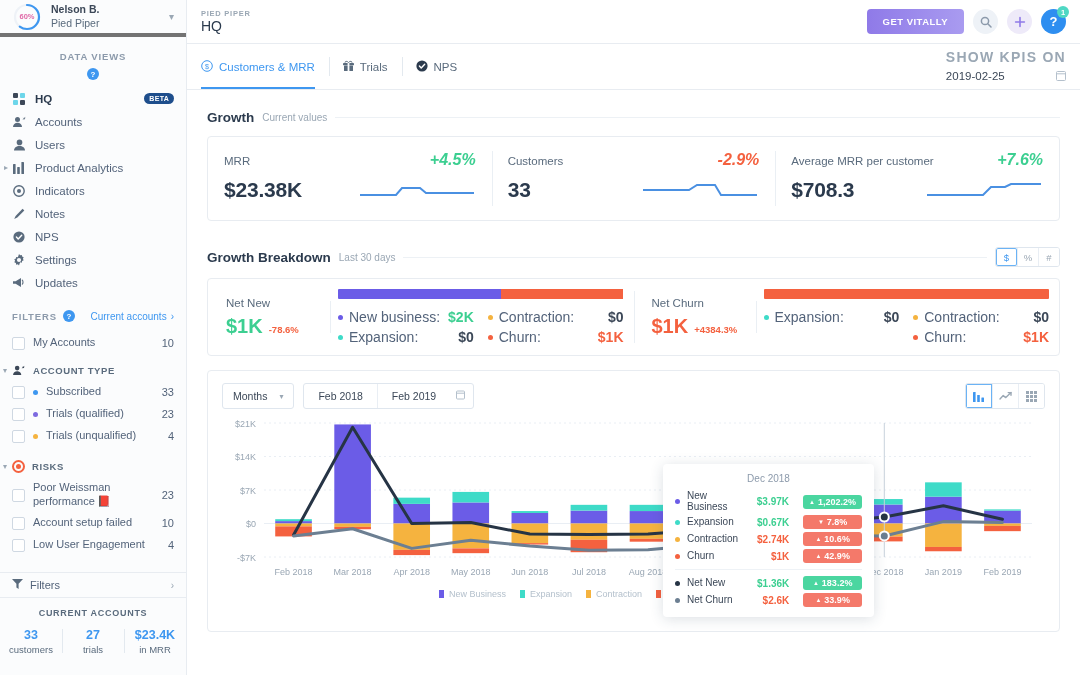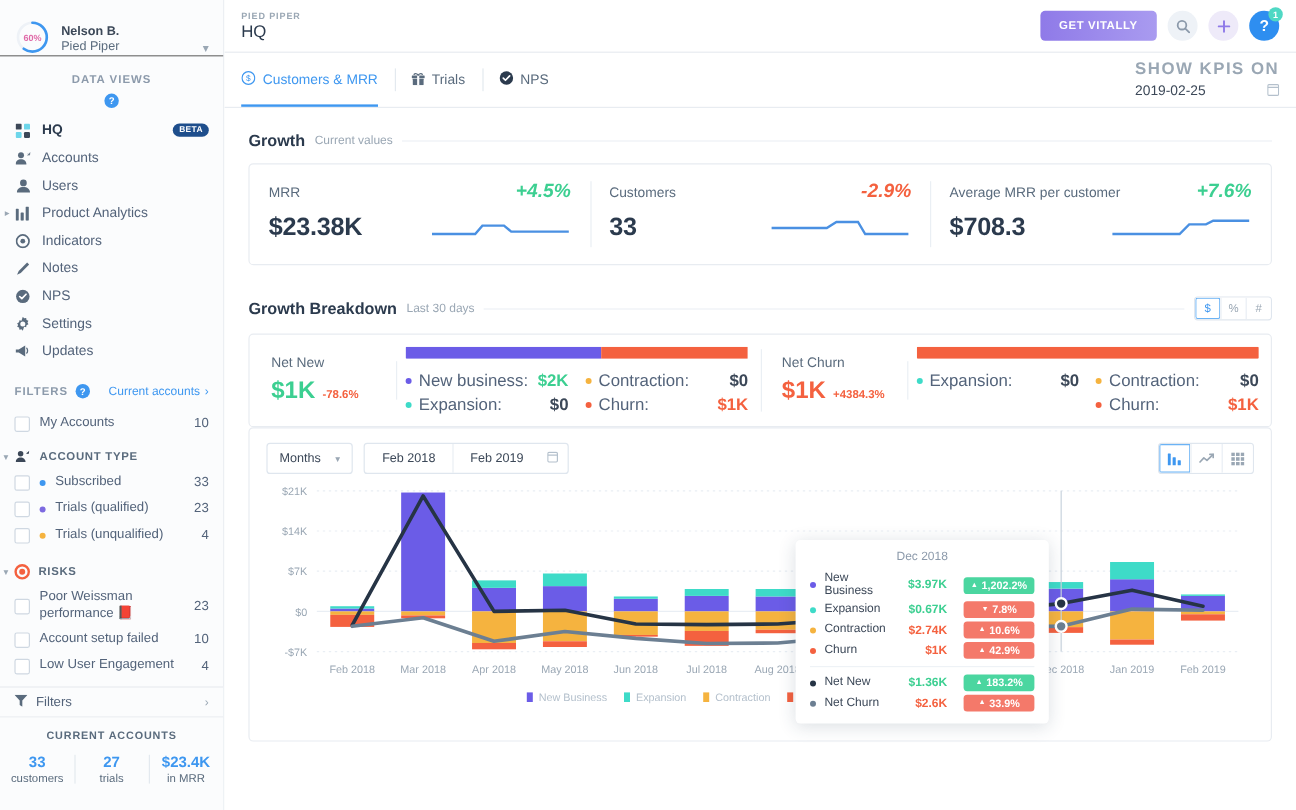--- a/index.html
+++ b/index.html
@@ -14,22 +14,22 @@
 
   
   .sidebar {
     width: 187px; height: 675px;
     background: #fbfcfd;
     border-right: 1px solid #e8ecf1;
     display: flex; flex-direction: column;
     position: relative;
   }
   .sb-user {
-    height: 47px; display: flex; align-items: flex-end;
-    padding: 0 12px; border-bottom: 1px solid #737373;
+    height: 37px; display: flex; align-items: center;
+    padding: 0 12px; border-bottom: 4px solid #737373;
     gap: 9px; flex: 0 0 auto;
   }
   .ring { position: relative; width: 30px; height: 30px; flex: 0 0 auto; }
   .ring svg { display:block; }
   .ring-txt {
     position: absolute; inset: 0; display: flex;
     align-items: center; justify-content: center;
     font-size: 7.5px; color: #e06aa8; font-weight: 600;
   }
   .sb-user-txt { flex: 1; line-height: 1.25; min-width: 0; }
@@ -227,21 +227,21 @@
   }
   .stackbar { height:10px; border-radius:1px; display:flex; overflow:hidden; margin-bottom:10px; }
   .legend-grid {
     display:grid; grid-template-columns: 1fr 1fr; column-gap:14px; row-gap:4px;
   }
   .lg-item { display:flex; align-items:center; gap:6px; font-size:14px; color:#53637a; }
   .lg-item .lgdot { width:5px;height:5px;border-radius:50%;flex:0 0 auto; }
   .lg-item .lgv { margin-left:auto; font-weight:700; color:#3c4858; }
 
   
-  .chart-card { height:262px; position:relative; }
+  .chart-card { margin-top:14px; height:262px; position:relative; }
   .chart-ctrls { display:flex; align-items:center; padding:12px 14px 0 14px; gap:9px; }
   .ctl {
     border:1px solid #dfe6ee; border-radius:3px; background:#fff;
     height:26px; display:flex; align-items:center; font-size:10.5px; color:#3c4858;
     cursor:pointer;
   }
   .ctl.months { padding:0 10px; gap:12px; }
   .ctl.months .cv { color:#3c4858; }
   .ctl.months .cc { color:#9aa7b4; font-size:8px; }
   .ctl.range { padding:0; }

